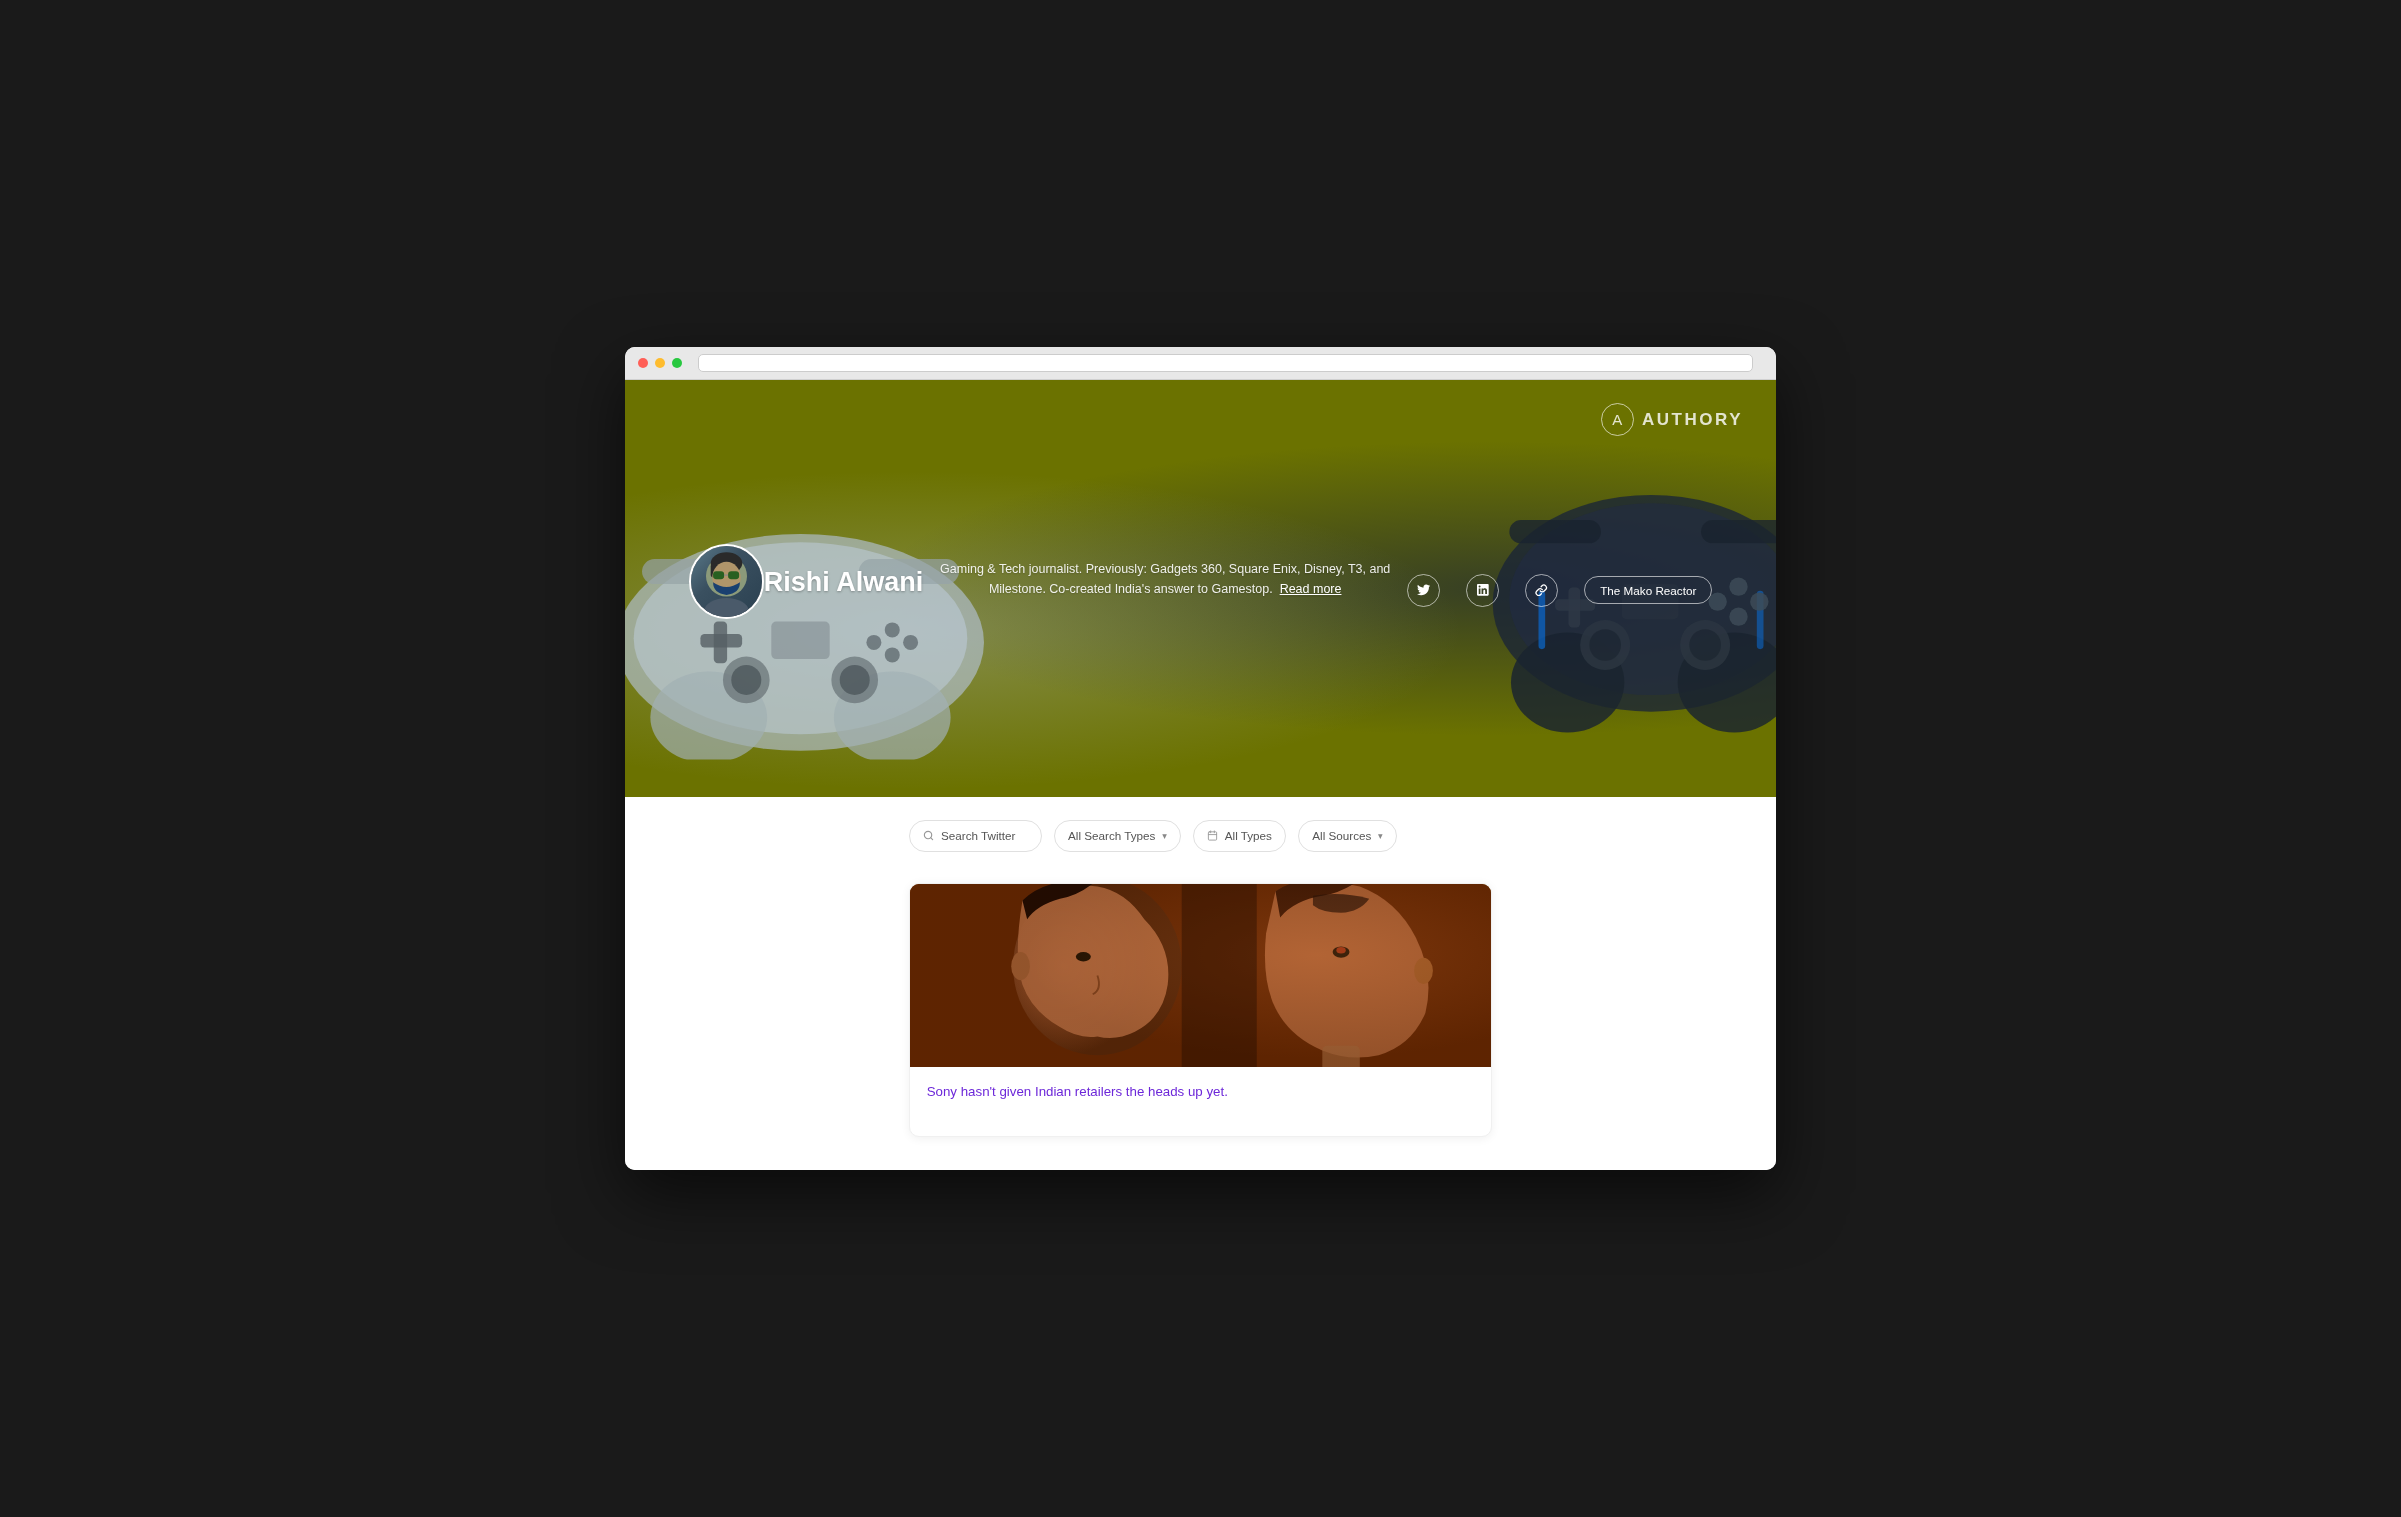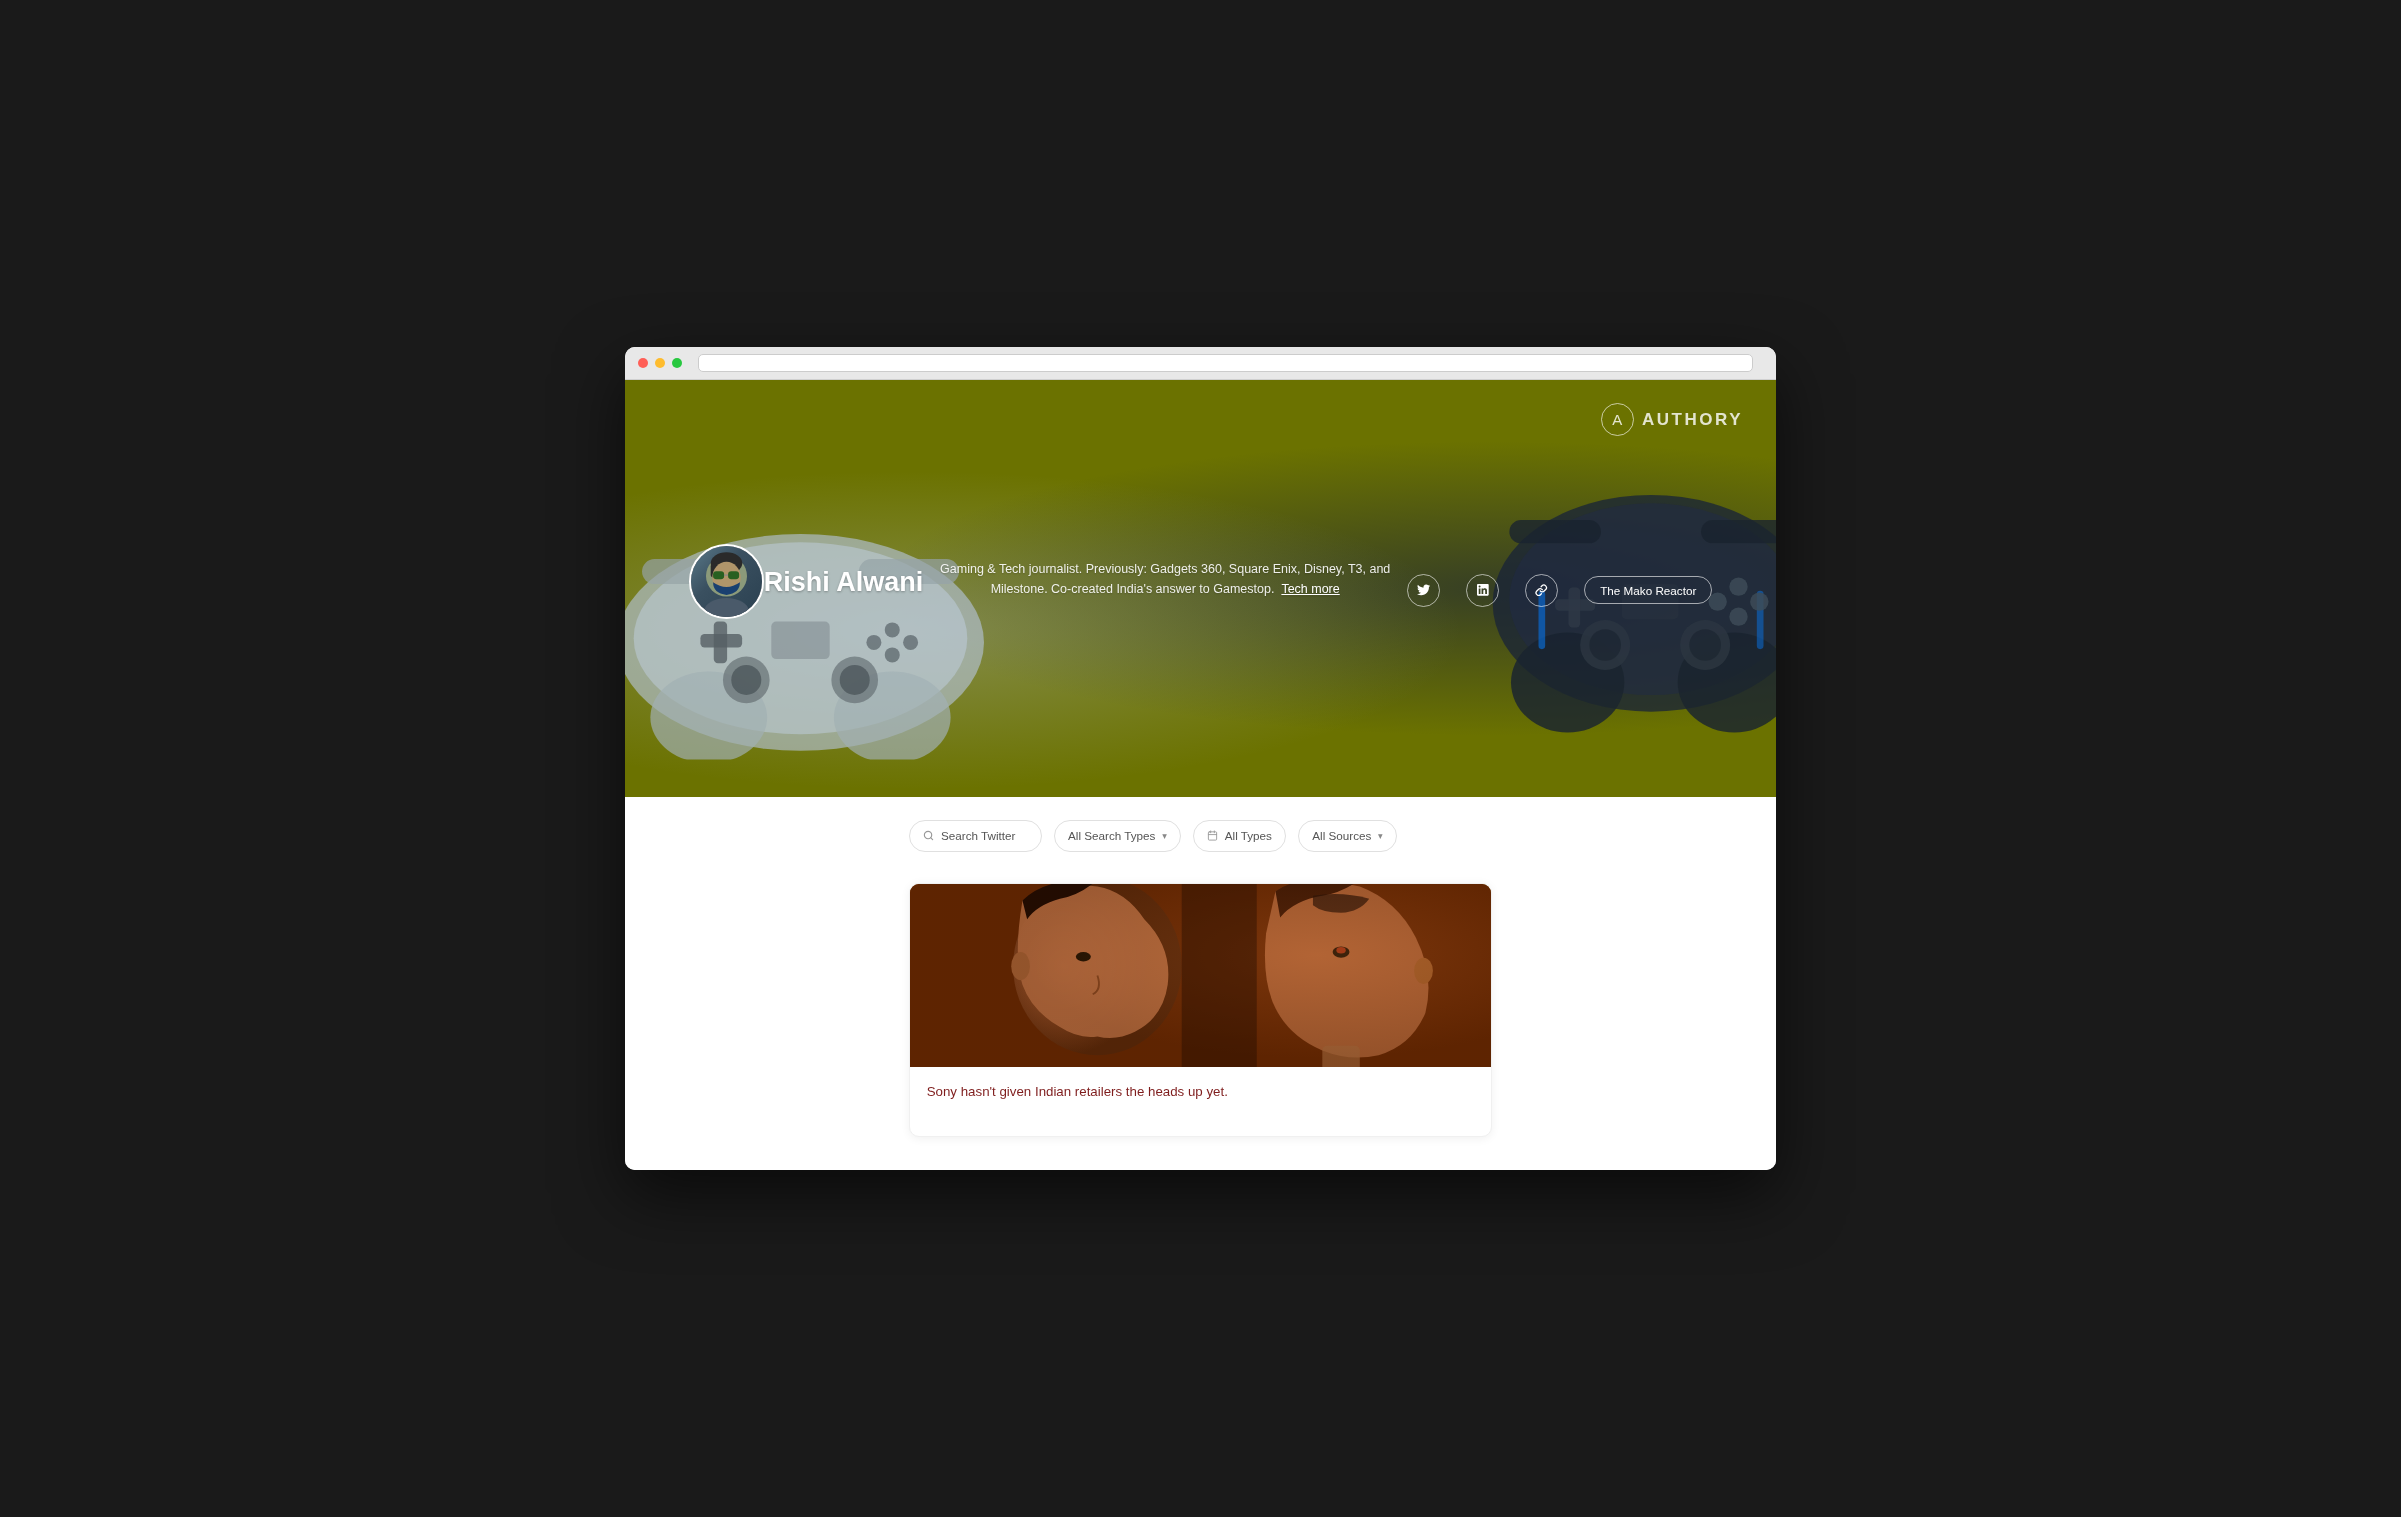--- a/index.html
+++ b/index.html
@@ -255,21 +255,21 @@
       position: relative;
       overflow: hidden;
     }
 
     .card-body {
       padding: 15px 16.7px;
     }
 
     .card-title {
       font-size: 13.3px;
-      color: #7f1d1d;
+      color: #6d28d9;
       line-height: 1.5;
       margin-bottom: 19px;
     }
 
     
     .controller-left {
       position: absolute;
       left: -33px;
       top: 50%;
       transform: translateY(-40%);
@@ -388,21 +388,21 @@
 
             <ellipse cx="45" cy="82" rx="28" ry="16" fill="#4a5a6a"></ellipse>
           </svg>
         </div>
       </div>
 
       <h1 class="author-name">Rishi Alwani</h1>
 
       <p class="author-bio">
         <span>Gaming &amp; Tech journalist. Previously: Gadgets 360, Square Enix, Disney, T3, and Milestone. Co-created India's answer to Gamestop.</span>
-        &nbsp;<a class="read-more">Tech more</a>
+        &nbsp;<a class="read-more">Read more</a>
       </p>
 
       <div class="social-links">
         <button class="social-icon-btn" title="Twitter">
 
           <svg width="13.3" height="11.7" viewBox="0 0 24 20" fill="currentColor" xmlns="http://www.w3.org/2000/svg">
             <path d="M23.954 2.569a10 10 0 01-2.825.775 4.958 4.958 0 002.163-2.724 9.865 9.865 0 01-3.127 1.195 4.92 4.92 0 00-8.384 4.482C7.691 5.92 4.066 4.011 1.64 1.019a4.822 4.822 0 00-.666 2.475c0 1.71.87 3.213 2.188 4.096a4.904 4.904 0 01-2.228-.616v.06a4.923 4.923 0 003.946 4.827 4.996 4.996 0 01-2.212.085 4.937 4.937 0 004.604 3.417 9.868 9.868 0 01-6.102 2.105c-.39 0-.779-.023-1.17-.067a13.995 13.995 0 007.557 2.209c9.054 0 13.999-7.496 13.999-13.986 0-.209 0-.42-.015-.63a9.936 9.936 0 002.46-2.548l-.047-.02z"></path>
           </svg>
         </button>
 

